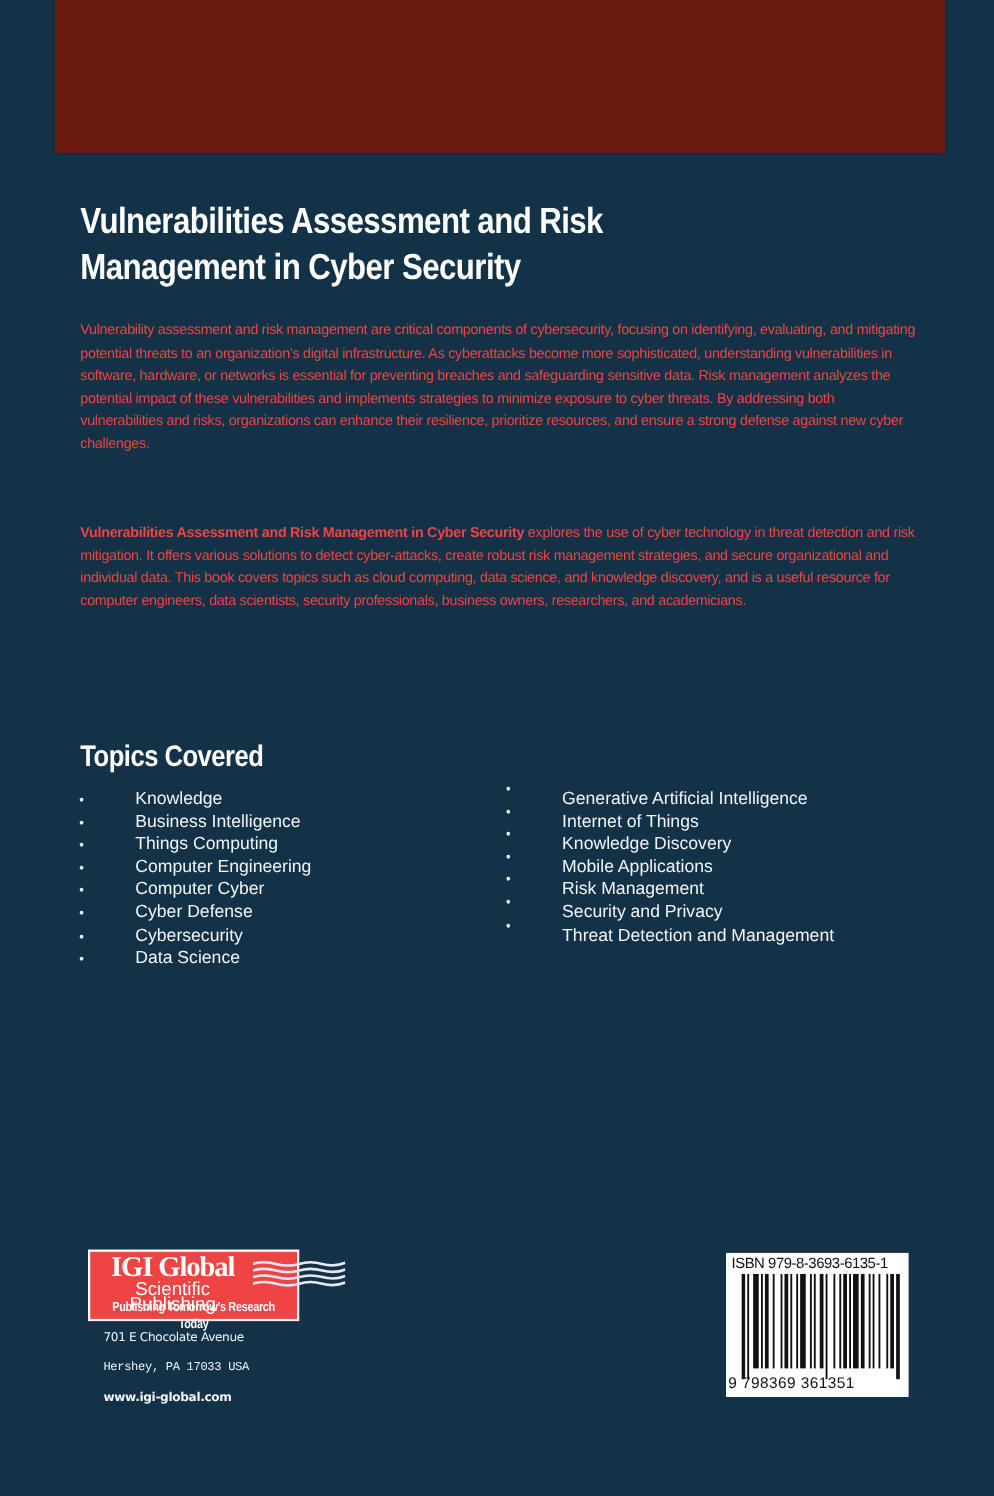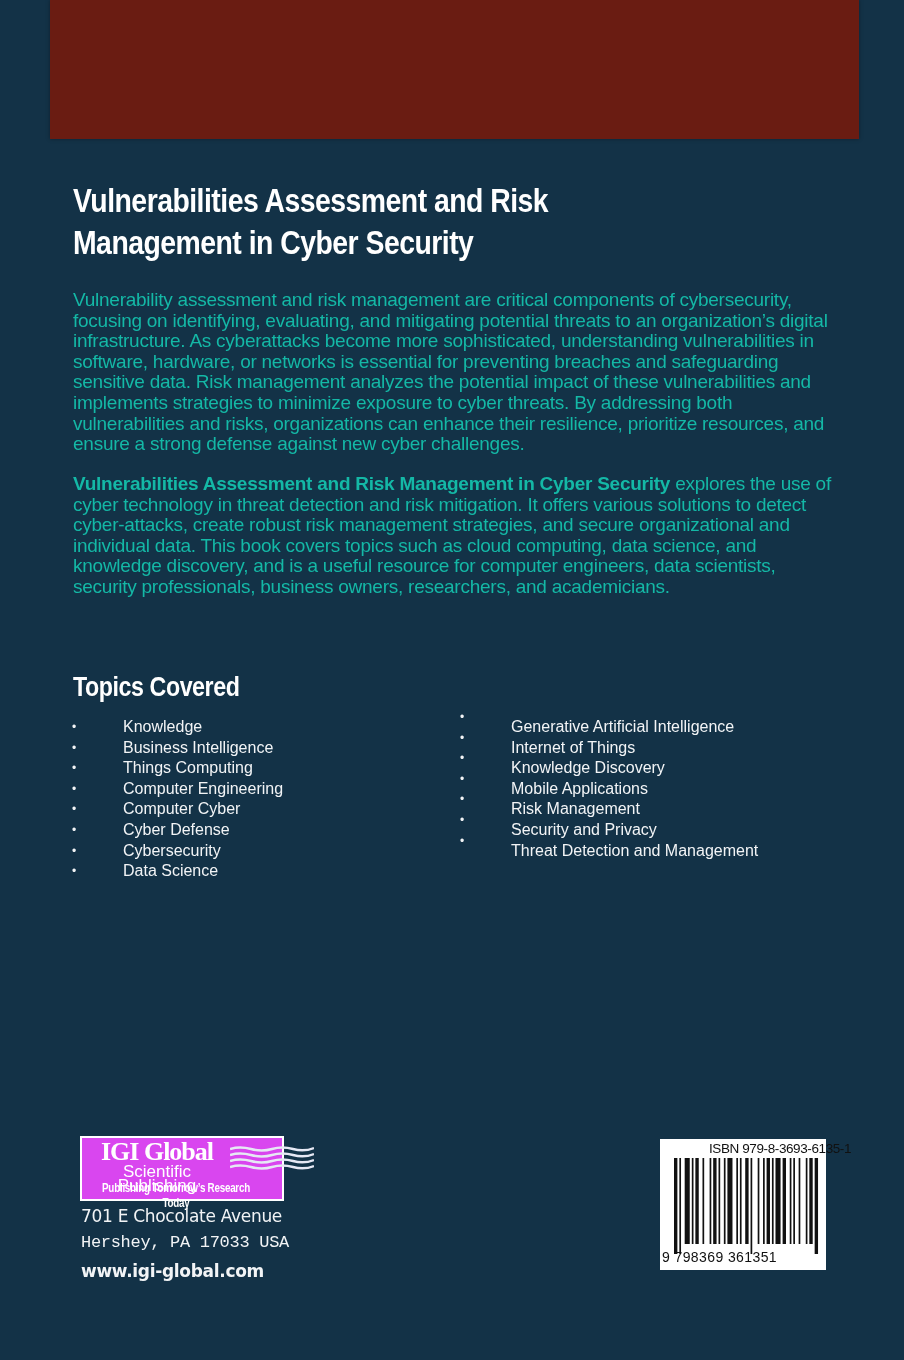--- a/index.html
+++ b/index.html
@@ -18,21 +18,21 @@
     margin: 0;
     font-family: "Liberation Sans", sans-serif;
     font-weight: bold; font-size: 33px; line-height: 42px;
     letter-spacing: -0.6px;
     transform: scaleX(0.86); transform-origin: left top;
     width: 820px;
   }
   .blurb {
     position: absolute; left: 73px; width: 760px; margin: 0;
     font-family: "Liberation Sans Narrow", "Liberation Sans", sans-serif;
-    font-size: 19px; line-height: 20.6px; color: #14b8a6;
+    font-size: 13px; line-height: 20.6px; color: #ef4444;
     letter-spacing: -0.25px;
   }
   .blurb-1 { top: 290px; }
   .blurb-2 { top: 474px; }
   .blurb b { font-weight: bold; }
   .topics-heading {
     position: absolute; left: 73px; top: 670px; margin: 0;
     font-weight: bold; font-size: 27px; line-height: 34px;
     letter-spacing: -0.5px;
     transform: scaleX(0.86); transform-origin: left top;
@@ -46,54 +46,54 @@
     position: relative; height: 20.6px; line-height: 20.6px;
     font-size: 16px; color: #f2f4f6; padding-left: 51px; white-space: nowrap;
   }
   .topic-item .bullet {
     position: absolute; left: 0; top: 0; font-size: 12px;
   }
   .topic-col.right .topic-item .bullet { top: -10px; }
   .topic-col.right { top: 717px; }
   .logo {
     position: absolute; left: 80px; top: 1136px; width: 188px; height: 61px;
-    background: #d946ef; border: 2px solid #ffffff; box-sizing: content-box; padding-left: 12px;
+    background: #ef4444; border: 2px solid #ffffff; box-sizing: content-box;
   }
   .logo-name {
     position: absolute; left: 0; top: 0; width: 150px; text-align: center;
     font-family: "Liberation Serif", serif; font-weight: bold; font-size: 26px;
     line-height: 28px; letter-spacing: -1px; color: #ffffff;
   }
   .logo-sub {
     position: absolute; left: 0; top: 27px; width: 150px; text-align: center;
     font-size: 17px; line-height: 14px; color: #ffffff;
   }
   .logo-tag {
     position: absolute; left: 0; top: 43px; width: 188px; text-align: center;
     font-weight: bold; font-size: 12px; line-height: 15px; color: #ffffff;
     transform: scaleX(0.82); transform-origin: center top; letter-spacing: -0.3px;
   }
   .logo-waves {
     position: absolute; left: 230px; top: 1144px; width: 84px; height: 26px;
   }
   .address {
-    position: absolute; left: 81px; margin: 0;
-    font-family: "DejaVu Sans", sans-serif; font-size: 17px; line-height: 22px;
+    position: absolute; left: 94px; margin: 0;
+    font-family: "DejaVu Sans", sans-serif; font-size: 11px; line-height: 22px;
     color: #f2f4f6; letter-spacing: -0.3px;
   }
   .addr-1 { top: 1205px; }
   .addr-2 { top: 1232px; font-family: Liberation Mono, monospace; }
   .addr-3 { top: 1260px; font-weight: bold; }
   .barcode-box {
     position: absolute; left: 660px; top: 1139px; width: 166px; height: 131px;
     background: #ffffff; color: #111111;
   }
   .isbn-label {
     position: absolute; left: 5px; top: 2px; width: 160px;
-    font-size: 13.5px; line-height: 16px; letter-spacing: -0.4px; white-space: nowrap; margin-left: 44px;
+    font-size: 13.5px; line-height: 16px; letter-spacing: -0.4px; white-space: nowrap;
   }
   .barcode-bars {
     position: absolute; left: 14px; top: 19px; width: 146px; height: 96px;
   }
   .barcode-digits {
     position: absolute; left: 2px; top: 108px; width: 162px;
     font-size: 14px; line-height: 20px; white-space: nowrap; letter-spacing: 0.4px;
   }
 </style>
 </head>

